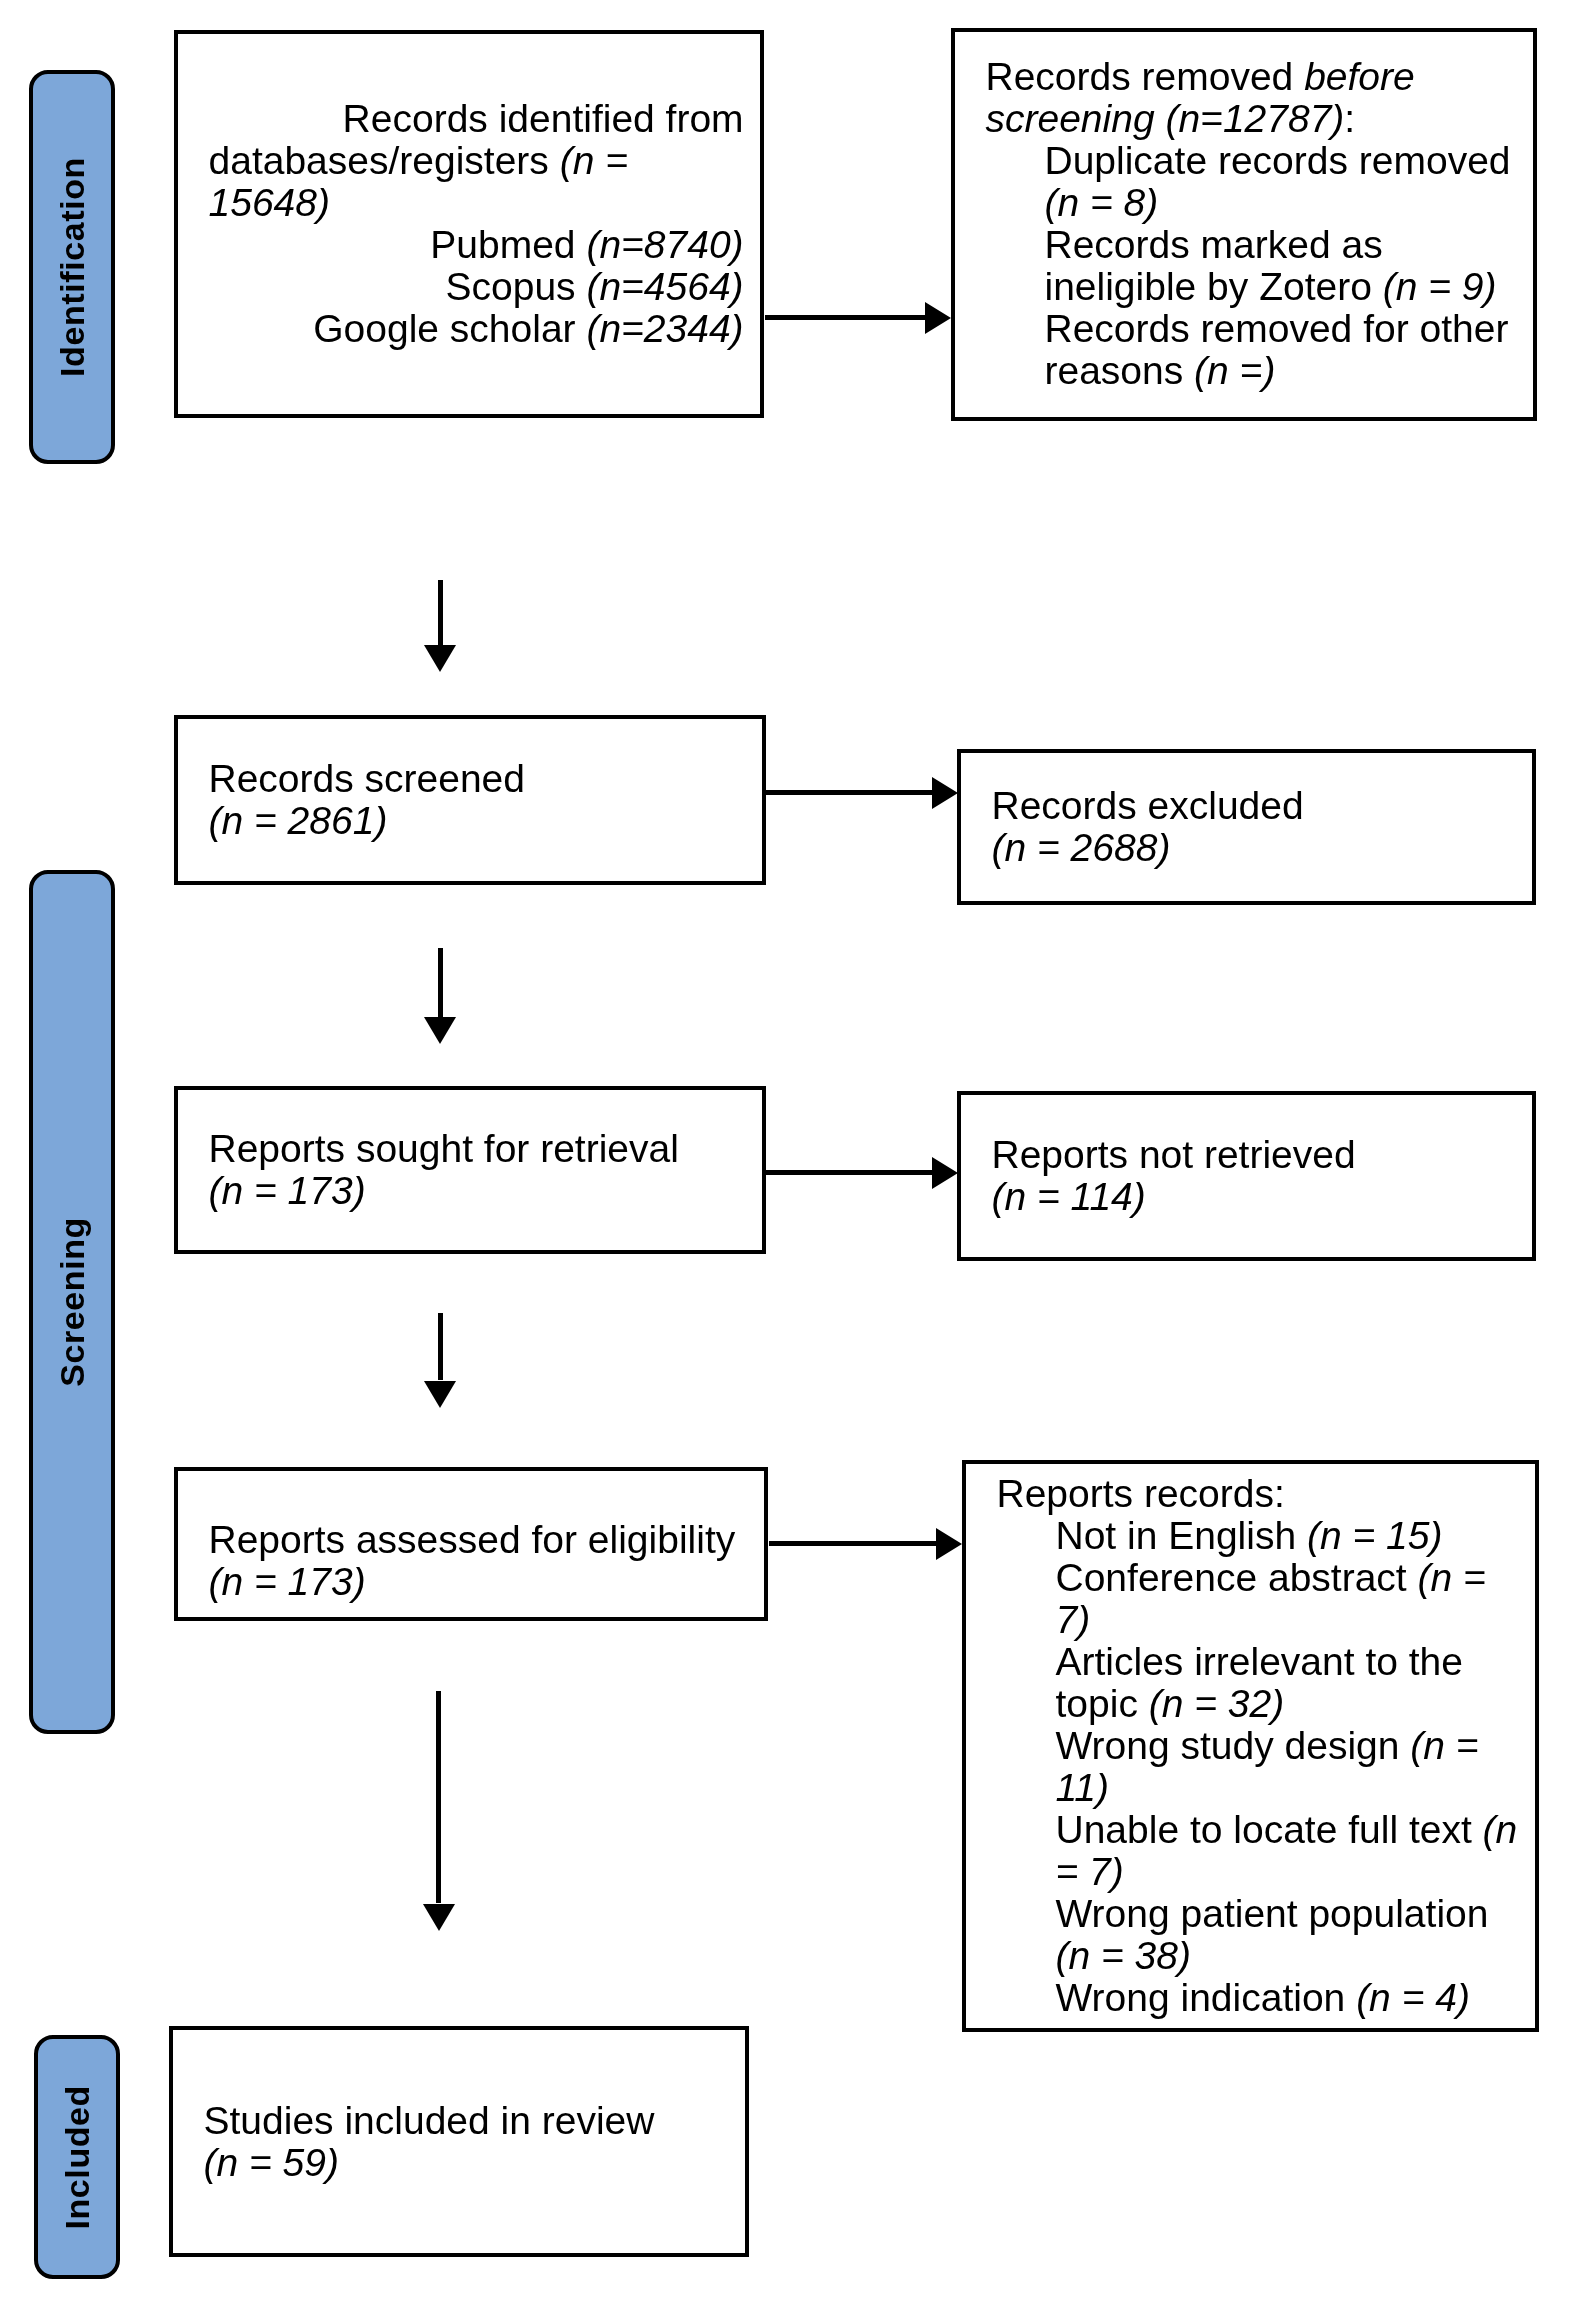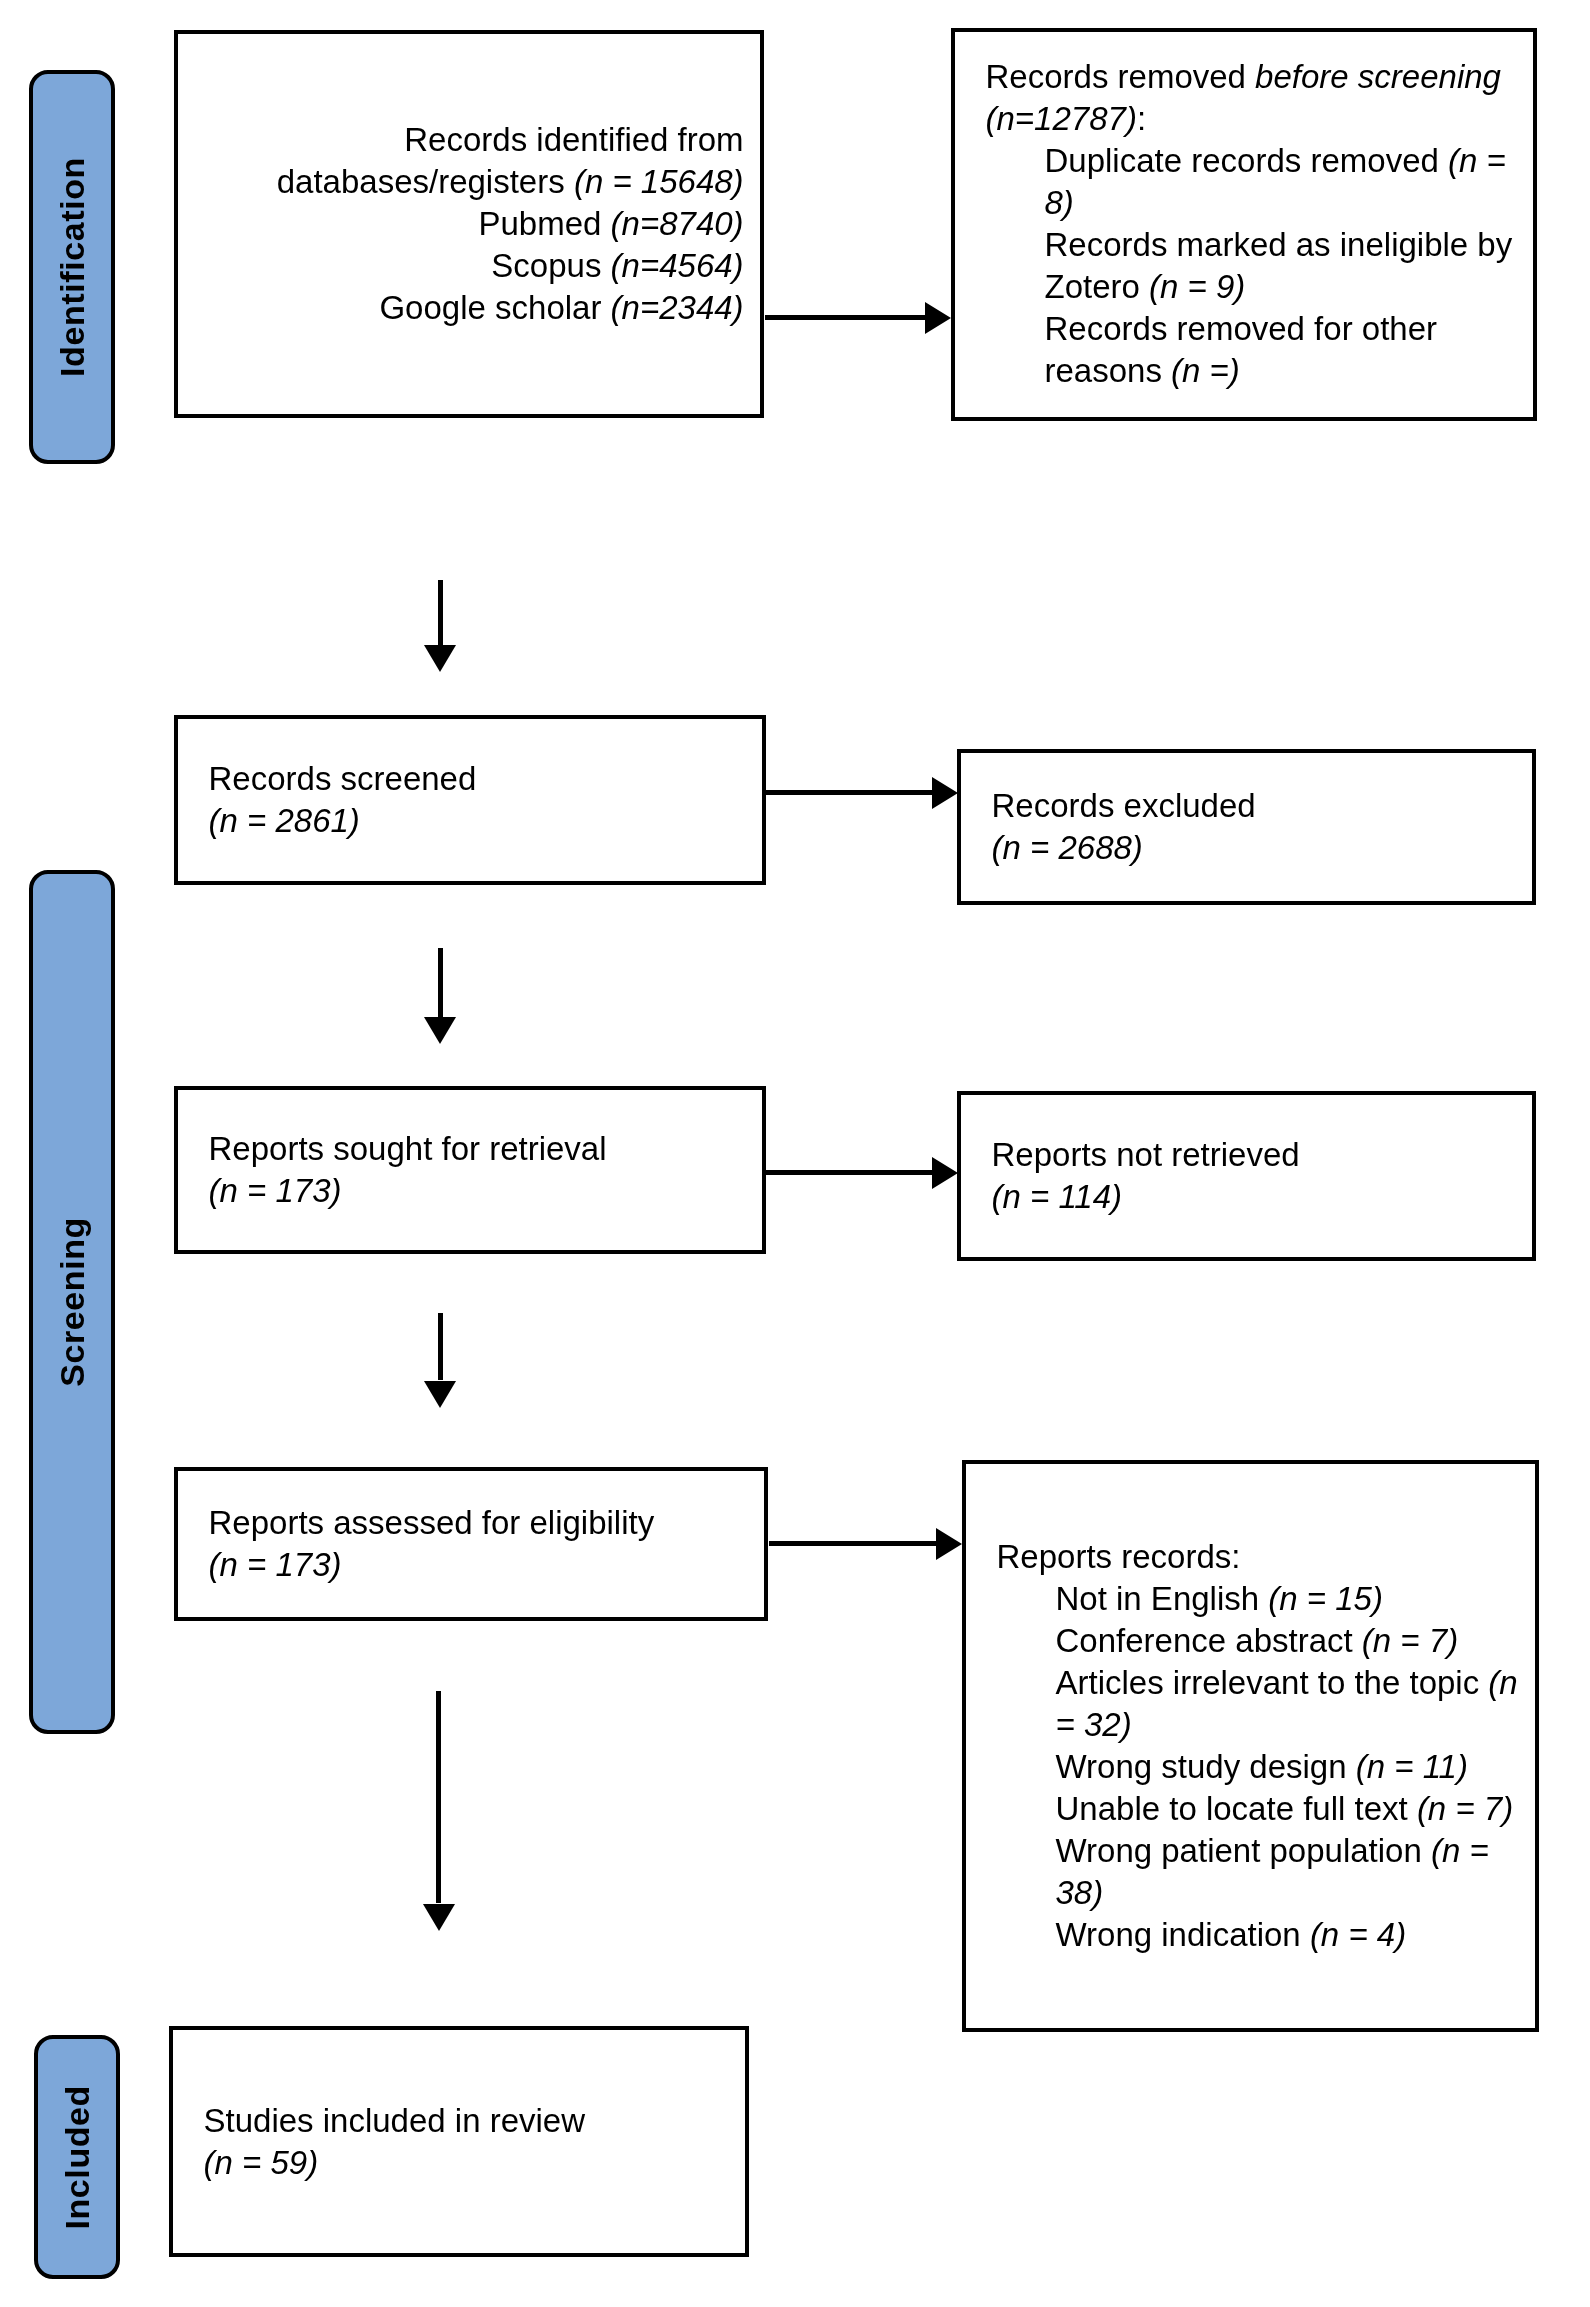--- a/index.html
+++ b/index.html
@@ -11,21 +11,21 @@
     position:absolute;background:#7da7d9;border:4.1px solid #000;border-radius:19px;
     display:flex;align-items:center;justify-content:center;box-sizing:border-box;
   }
   .tab .vtext{
     writing-mode:vertical-rl;transform:rotate(180deg);
     font-weight:bold;font-size:34px;letter-spacing:0.6px;white-space:nowrap;
   }
   .bx{
     position:absolute;background:#ffffff;border:4.7px solid #000;box-sizing:border-box;
     display:flex;flex-direction:column;justify-content:center;
-    padding:14px 16.4px 14px 30.5px;font-size:33px;line-height:42px;
+    padding:14px 16.4px 14px 30.5px;font-size:39px;line-height:42px;
   }
   .it{font-style:italic;}
   .ind{margin-left:59px;}
   .hline{position:absolute;height:4.7px;background:#000;}
   .vline{position:absolute;width:4.7px;background:#000;}
   .head-right{position:absolute;width:0;height:0;
     border-top:16px solid transparent;border-bottom:16px solid transparent;
     border-left:26px solid #000;}
   .head-down{position:absolute;width:0;height:0;
     border-left:16px solid transparent;border-right:16px solid transparent;
@@ -34,21 +34,21 @@
   #tab-identification{left:29px;top:70px;width:86px;height:394px;}
   #tab-screening{left:29px;top:870px;width:86px;height:864px;}
   #tab-included{left:34px;top:2035px;width:86px;height:244px;}
 
   #b1{left:174px;top:30px;width:590px;height:388px;align-items:flex-end;}
   #b2{left:951px;top:27.6px;width:586px;height:393px;}
   #b3{left:174px;top:715px;width:592px;height:170px;}
   #b4{left:957px;top:727px;width:579px;height:156px;margin-top:22px;}
   #b5{left:174px;top:1086px;width:592px;height:168px;}
   #b6{left:957px;top:1091px;width:579px;height:170px;}
-  #b7{left:174px;top:1467px;width:594px;height:154px;}
+  #b7{left:174px;top:1467px;width:594px;height:154px;justify-content:flex-end;}
   #b8{left:962px;top:1460px;width:577px;height:572px;}
   #b9{left:169px;top:2020px;width:580px;height:231px;margin-top:6px;}
 
   #h1-line{left:765px;top:315px;width:161px;}
   #h1-head{left:925px;top:302px;}
   #h2-line{left:766px;top:790px;width:166px;}
   #h2-head{left:932px;top:777px;}
   #h3-line{left:766px;top:1170px;width:166px;}
   #h3-head{left:932px;top:1157px;}
   #h4-line{left:769px;top:1541px;width:168px;}

